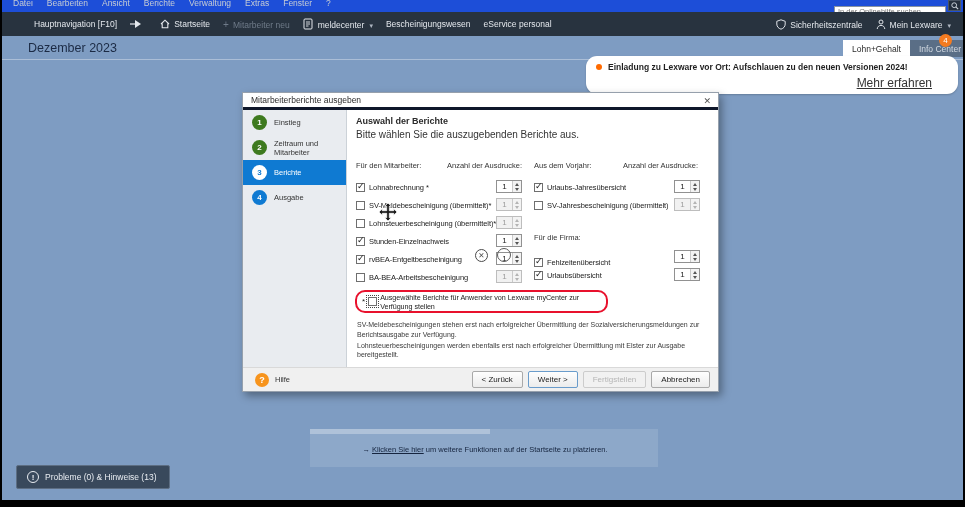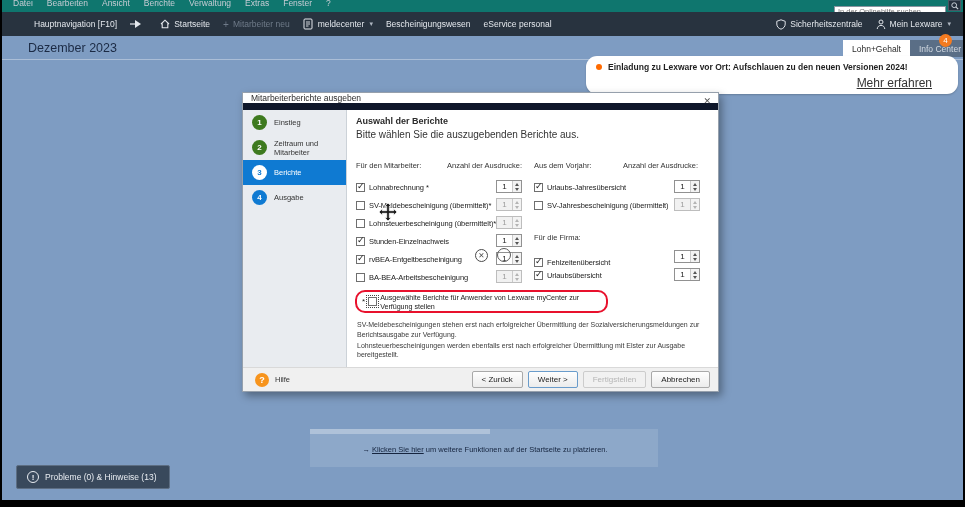--- a/index.html
+++ b/index.html
@@ -2,29 +2,29 @@
 <html><head>
 <meta charset="utf-8">
 <style>
   * { box-sizing: border-box; margin: 0; padding: 0; }
   html,body { background:#444; }
   body { font-family: "Liberation Sans", sans-serif; }
   .screen { position:relative; width:965px; height:507px; background:#000; overflow:hidden; margin:0 auto; }
   .inner { position:absolute; left:2px; top:0; right:2px; bottom:7px; overflow:hidden; background:#7e9cc2; }
 
   
-  .menubar { position:absolute; left:0; top:0; right:0; height:12px; background:#0f766e; overflow:hidden; display:flex; align-items:flex-start; padding-left:4px; }
+  .menubar { position:absolute; left:0; top:0; right:0; height:12px; background:#1d4ed8; overflow:hidden; display:flex; align-items:flex-start; padding-left:4px; }
   .menubar .mitem { font-size:8.5px; color:#c6ccd4; line-height:16px; margin-top:-5px; padding:0 7px; white-space:nowrap; }
   .msearch { position:absolute; right:17px; top:0px; width:112px; height:11px; }
   .msearch input { width:100%; height:100%; border:1px solid #8a94a0; background:#fff; font-size:7.5px; padding:0 3px; font-family:"Liberation Sans",sans-serif; color:#444; }
   .msearch-btn { position:absolute; right:2px; top:0px; width:13px; height:11px; background:#242f3c; border:1px solid #4a5562; display:flex; align-items:center; justify-content:center; }
 
   
   .toolbar { position:absolute; left:0; top:12px; right:0; height:24px; background:#28333f; display:flex; align-items:center; padding:0 12px 0 32px; }
-  .titem { display:flex; align-items:center; gap:4px; font-size:8.5px; color:#e4e8ed; margin-right:13px; white-space:nowrap; }
+  .titem { display:flex; align-items:flex-end; gap:4px; font-size:8.5px; color:#e4e8ed; margin-right:13px; white-space:nowrap; }
   .titem.gray { color:#6f7b89; }
   .caret { font-size:7px; color:#aeb7c1; margin-left:1px; }
   .tright { margin-left:auto; display:flex; align-items:center; }
   .icon { display:inline-flex; align-items:center; justify-content:center; }
 
   
   .period { position:absolute; left:26px; top:41px; font-size:12.5px; color:#1b2a44; font-weight:500; }
   .header-line { position:absolute; left:0; right:0; top:59px; height:1px; background:rgba(255,255,255,.35); }
   .tabs { position:absolute; left:841px; top:40px; display:flex; height:17px; }
   .tab { font-size:8.5px; display:flex; align-items:center; padding:0 9px; white-space:nowrap; }
@@ -34,21 +34,21 @@
 
   
   .notify { position:absolute; left:584px; top:56px; width:372px; height:38px; background:#fff; box-shadow:0 1px 2px rgba(0,0,0,.2);border-radius:11px; }
   .notify-row { display:flex; align-items:center; gap:6px; padding:6px 0 0 10px; }
   .ndot { width:6px; height:6px; border-radius:50%; background:#ff6a00; flex:0 0 auto; }
   .ntext { font-size:8.5px; font-weight:bold; color:#1f1f1f; white-space:nowrap; }
   .nlink { position:absolute; right:26px; bottom:4px; font-size:12px; color:#333; text-decoration:underline; }
 
   
   .dialog { position:absolute; left:240px; top:92px; width:477px; height:300px; background:#fff; border:1px solid #96a0ac; box-shadow:3px 4px 8px rgba(0,0,0,.35); }
-  .dlg-title { position:absolute; left:0; top:0; right:0; height:17px; display:flex; align-items:center; padding:0 8px; font-size:8.5px; color:#2b2b2b; border-bottom:7px solid #0f172a; background:#fff; }
+  .dlg-title { position:absolute; left:0; top:0; right:0; height:17px; display:flex; align-items:center; padding:0 8px; font-size:8.5px; color:#2b2b2b; border-bottom:3px solid #0f172a; background:#fff; }
   .dlg-close { position:absolute; right:7px; top:3px; font-size:9px; color:#555; cursor:default; }
   .steps { position:absolute; left:0; top:17px; width:104px; bottom:24px; background:#e9ecf0; border-right:1px solid #ccd2d8; }
   .step { height:25px; display:flex; align-items:center; gap:7px; padding-left:9px; font-size:7.5px; color:#333; }
   .step .num { width:15px; height:15px; border-radius:50%; color:#fff; display:flex; align-items:center; justify-content:center; font-size:8px; font-weight:bold; flex:0 0 auto; }
   .step.done .num { background:#3e7a1f; }
   .step.todo .num { background:#0f7ad2; }
   .step.active { background:#0f7ad2; color:#fff; }
   .step.active .num { background:#fff; color:#0f7ad2; }
   .dlg-main { position:absolute; left:104px; right:0; top:17px; bottom:24px; background:#fff; }
   .dlg-heading { position:absolute; left:9px; top:6px; font-size:9px; font-weight:bold; color:#2b2b2b; }

